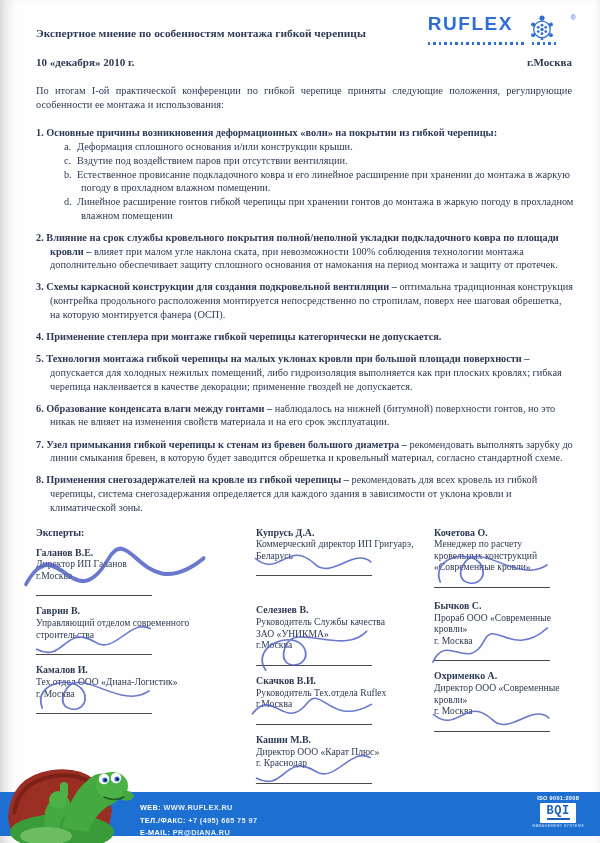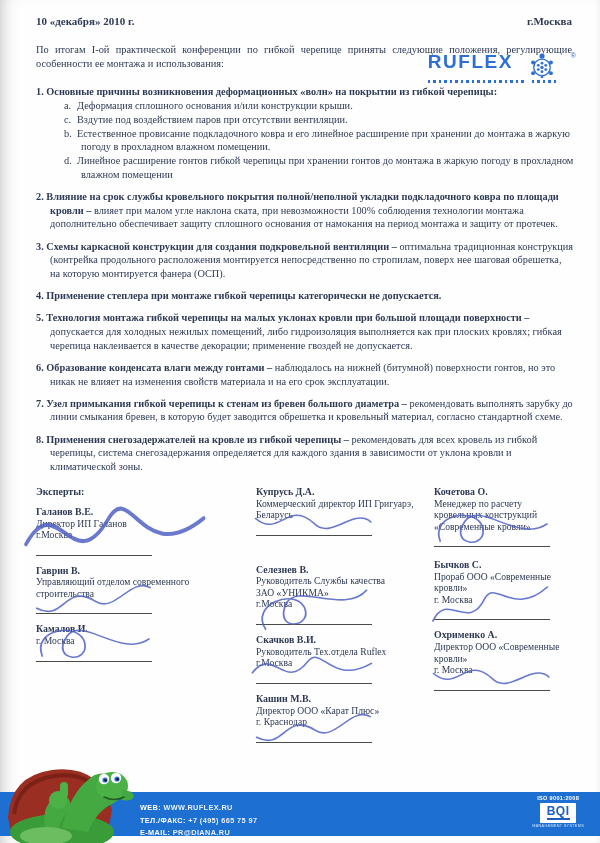--- a/index.html
+++ b/index.html
@@ -8,21 +8,21 @@
     --brand:#2e6fd6;
     --sig:#5062c5;
   }
   *{margin:0;padding:0;box-sizing:border-box;}
   html,body{background:#e8e8e6;}
   body{width:600px;height:843px;position:relative;font-family:"Liberation Serif",serif;color:var(--ink);}
   .page{position:absolute;inset:0;background:#fefefe;overflow:hidden;
         box-shadow:inset 14px 0 18px -14px rgba(0,0,0,.28), inset -6px 0 10px -8px rgba(0,0,0,.12);}
   
   .logo{position:absolute;top:14px;right:24px;text-align:right;}
-  .logo-row{display:flex;align-items:flex-start;gap:15px;margin-top:38px;}
+  .logo-row{display:flex;align-items:flex-start;gap:15px;}
   .logo-text{font-family:"Liberation Sans",sans-serif;font-weight:bold;font-size:19px;
              letter-spacing:1.5px;color:var(--brand);line-height:20px;}
   .logo-dots{height:3px;width:96px;margin-top:2px;
              background-image:repeating-linear-gradient(90deg,var(--brand) 0 2.5px,transparent 2.5px 5.5px);}
   .logo-dots2{height:3px;width:26px;margin-top:2px;margin-left:8px;
              background-image:repeating-linear-gradient(90deg,var(--brand) 0 2.5px,transparent 2.5px 5.5px);}
   .logo-under{display:flex;}
   .logo-reg{font-family:"Liberation Sans",sans-serif;font-size:7px;color:var(--brand);line-height:7px;}
   
   .title{font-size:11.4px;font-weight:bold;margin:26px 180px 0 36px;line-height:1.3;}
@@ -62,21 +62,21 @@
   .band{position:absolute;left:0;right:0;top:792px;height:44px;background:var(--band);z-index:1;}
   .contact{position:absolute;left:140px;top:10px;font-family:"Liberation Sans",sans-serif;
            color:#fff;font-size:7.3px;letter-spacing:.4px;line-height:12.5px;font-weight:bold;}
   .contact .lab{color:#fff;}
   .contact .val{color:#e8f1ff;font-weight:bold;}
   .bqi{position:absolute;right:16px;top:3px;text-align:center;font-family:"Liberation Sans",sans-serif;}
   .bqi-iso{color:#fff;font-size:5.6px;font-weight:bold;letter-spacing:.3px;}
   .bqi-box{margin:1.5px auto 0;width:36px;height:20px;background:#fff;display:flex;
            align-items:center;justify-content:center;border-radius:1px;}
   .bqi-box span{color:#1d5fc0;font-weight:bold;font-size:12px;letter-spacing:.5px;
-                border-bottom:2px solid #1d5fc0;line-height:13px;}
+                border-bottom:2px solid #1d5fc0;line-height:13px;font-family:Liberation Mono, monospace;}
   .bqi-sub{color:#cfe2fa;font-size:3.8px;margin-top:1.5px;letter-spacing:.3px;}
   .mascot{position:absolute;left:0;top:748px;width:158px;height:95px;z-index:2;}
 </style>
 </head>
 <body>
 
 <div class="page">
 
   <div class="logo">
     <div class="logo-row">
@@ -104,20 +104,21 @@
         </svg>
       </span>
       <span class="logo-reg">®</span>
     </div>
     <div class="logo-under">
       <span class="logo-dots"></span>
       <span class="logo-dots2"></span>
     </div>
   </div>
 
+  <h1 class="title">Экспертное мнение по особенностям монтажа гибкой черепицы</h1>
   <div class="date-row">
     <span>10 «декабря» 2010 г.</span>
     <span>г.Москва</span>
   </div>
   <p class="intro">По итогам I-ой практической конференции по гибкой черепице приняты следующие положения, регулирующие особенности ее монтажа и использования:</p>
 
   <div class="items" id="resolution-list">
       <div class="item">
         <p class="item-p"><span class="b num">1. </span><span class="b">Основные причины возникновения деформационных «волн» на покрытии из гибкой черепицы:</span></p>
         <div class="subs">
@@ -169,20 +170,21 @@
             <div class="sig-line-text">Управляющий отделом современного</div>
             <div class="sig-line-text">строительства</div>
             <div class="sigline">
               <div class="scribble r1"><svg viewBox="0 0 100 40" preserveAspectRatio="none">
                   <path d="M6,24 C26,40 30,4 52,24 C66,38 82,6 96,18"></path>
                 </svg></div>
             </div>
           </div>
           <div class="sig-block">
             <div class="sig-name">Камалов И.</div>
+            <div class="sig-line-text">Тех.отдел ООО «Диана-Логистик»</div>
             <div class="sig-line-text">г. Москва</div>
             <div class="sigline">
               <div class="scribble r2"><svg viewBox="0 0 100 40" preserveAspectRatio="none">
                   <path d="M12,34 C2,10 38,0 44,18 C50,38 18,38 30,14 C40,-6 74,30 94,10"></path>
                 </svg></div>
             </div>
           </div>
         </div>
         <div class="sig-col col2">
           <div class="sig-block">

